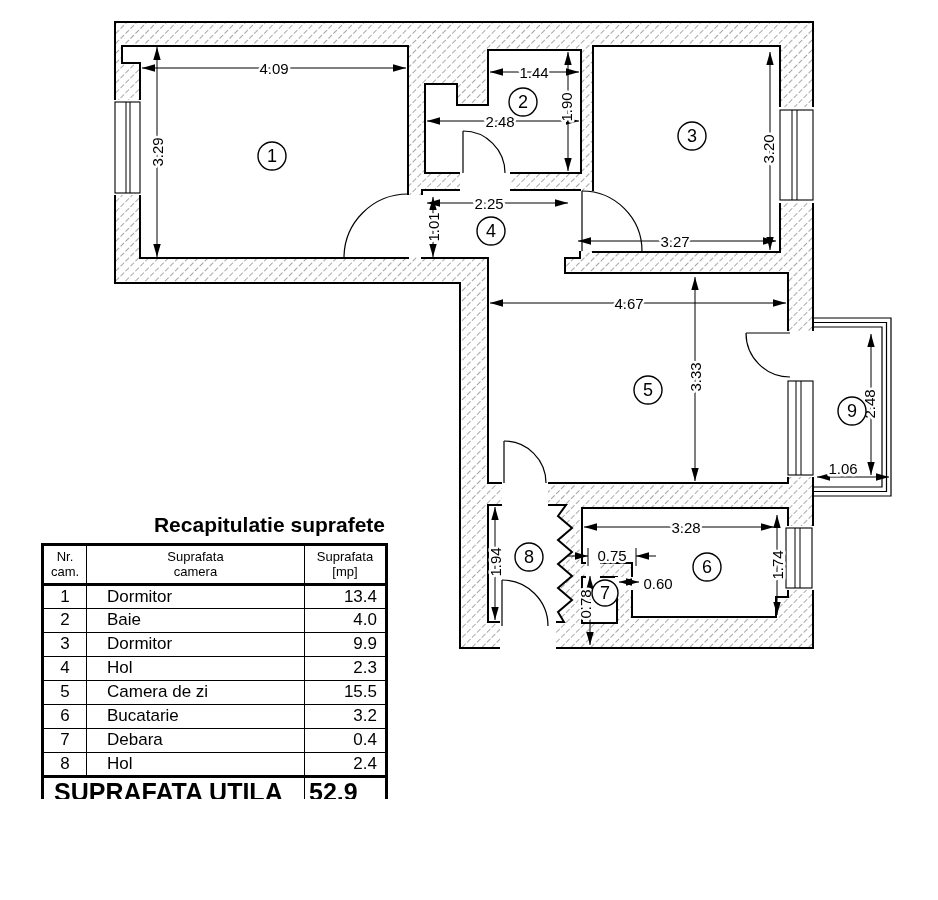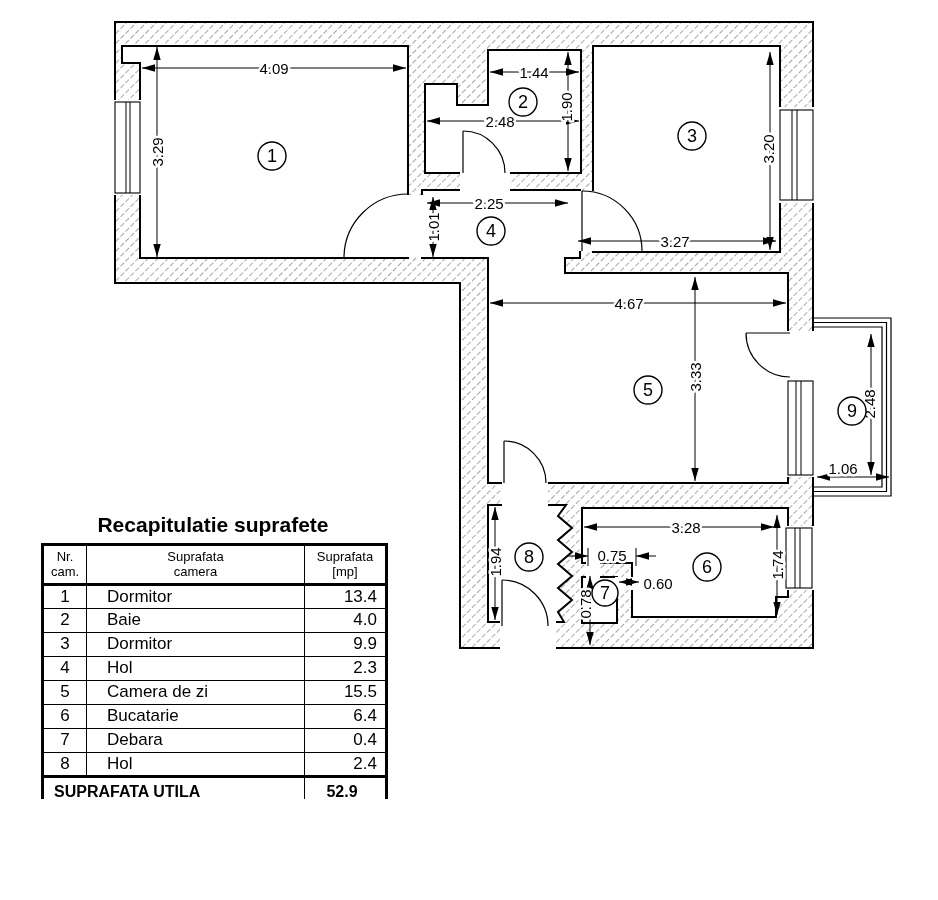--- a/index.html
+++ b/index.html
@@ -6,37 +6,37 @@
   #stage{position:relative;width:938px;height:799px;background:#fff;overflow:hidden;
          font-family:"Liberation Sans",sans-serif;}
   #plan-svg{position:absolute;left:0;top:0;}
   .dim{font:15px "Liberation Sans",sans-serif;fill:#000;text-anchor:middle;
        paint-order:stroke;stroke:#fff;stroke-width:5px;stroke-linejoin:round;}
   .rnum{font:18px "Liberation Sans",sans-serif;fill:#000;text-anchor:middle;}
   .wline{stroke:#000;stroke-width:1;}
   .thin{stroke:#000;stroke-width:1.1;fill:none;}
   .arc{stroke:#000;stroke-width:1.2;fill:none;}
   
-  #recap-title{position:absolute;left:41px;top:513px;width:344px;text-align:center;
+  #recap-title{position:absolute;left:41px;top:513px;width:344px;text-align:right;
                font-size:21px;font-weight:bold;color:#000;}
   #recap{position:absolute;left:41px;top:543px;width:344px;border-collapse:collapse;
          table-layout:fixed;color:#000;font-size:17px;}
   #recap td,#recap th{border:1px solid #000;font-weight:normal;padding:0 4px;
                       overflow:hidden;white-space:nowrap;}
   #recap{border:3px solid #000;}
   #recap .hdr td{border-bottom:3px solid #000;text-align:center;line-height:1.18;
                  padding:3px 2px;font-size:13px;}
   #recap .drow{height:24px;}
   #recap .cnr{text-align:center;}
   #recap .cname{text-align:left;padding-left:20px;}
   #recap .carea{text-align:right;padding-right:8px;}
   #recap .sumrow td{border-top:3px solid #000;border-bottom:3px solid #000;
-                    font-weight:bold;font-size:16px;height:28px;}
+                    font-weight:bold;font-size:25px;height:28px;}
   #recap .sumrow .slabel{text-align:left;padding-left:10px;}
-  #recap .sumrow .sval{text-align:center;padding-right:10px;}
+  #recap .sumrow .sval{text-align:left;padding-right:10px;}
 </style>
 </head>
 <body>
 
 <div id="stage">
 
 <svg id="plan-svg" width="938" height="900" viewBox="0 0 938 900">
   <defs>
     <pattern id="hatch" width="7" height="7" patternUnits="userSpaceOnUse" patternTransform="rotate(45)">
       <line x1="0" y1="0" x2="0" y2="7" stroke="#3c3c3c" stroke-width="0.9" stroke-dasharray="5 2.2"></line>
@@ -286,21 +286,21 @@
     <td class="carea">2.3</td>
   </tr>
   <tr class="drow">
     <td class="cnr">5</td>
     <td class="cname">Camera de zi</td>
     <td class="carea">15.5</td>
   </tr>
   <tr class="drow">
     <td class="cnr">6</td>
     <td class="cname">Bucatarie</td>
-    <td class="carea">6.4</td>
+    <td class="carea">3.2</td>
   </tr>
   <tr class="drow">
     <td class="cnr">7</td>
     <td class="cname">Debara</td>
     <td class="carea">0.4</td>
   </tr>
   <tr class="drow">
     <td class="cnr">8</td>
     <td class="cname">Hol</td>
     <td class="carea">2.4</td>

